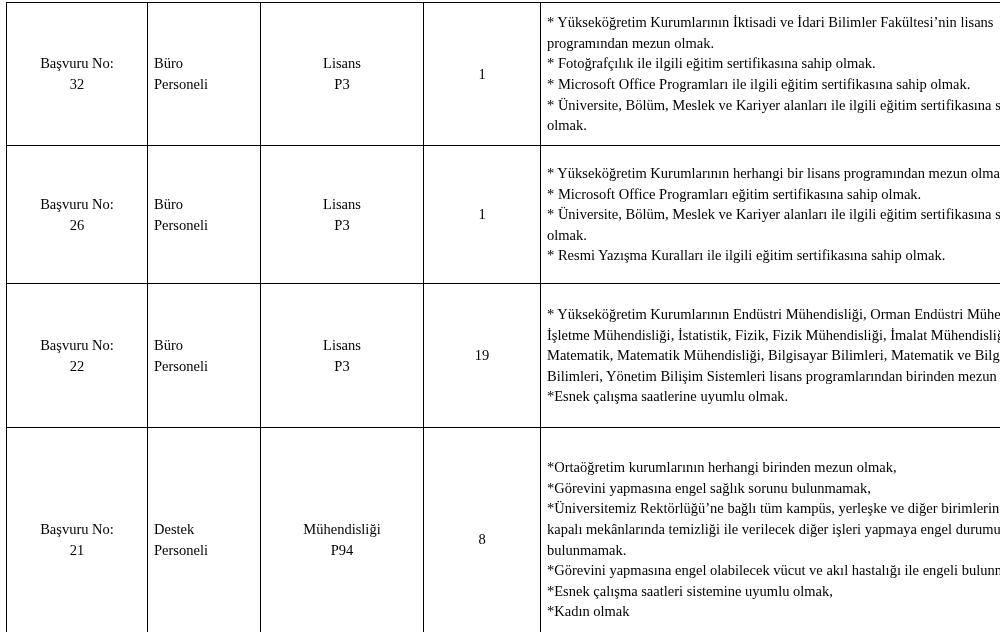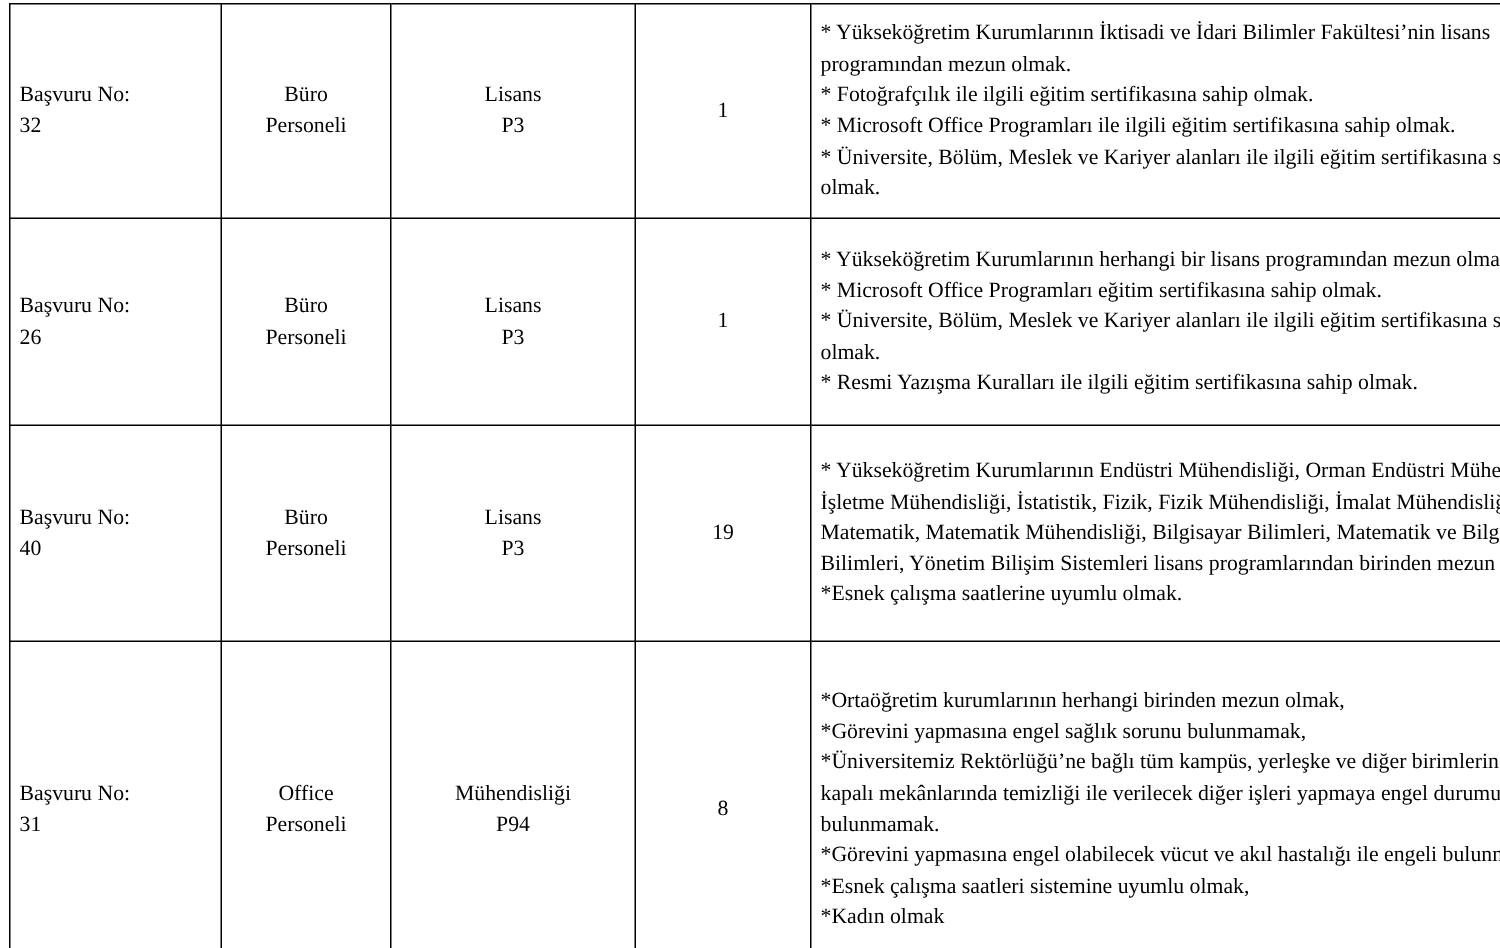--- a/index.html
+++ b/index.html
@@ -27,22 +27,22 @@
     margin-left: 6px;
     margin-top: 2px;
   }
   table.req-table td {
     border: 1px solid #000000;
     vertical-align: middle;
     padding: 4px 6px;
     font-size: 14.5px;
     line-height: 1.42;
   }
-  td.col-no     { width: 128px; }
-  td.col-title  { width: 100px; text-align: center; }
+  td.col-no     { width: 128px; text-align: center; }
+  td.col-title  { width: 100px; text-align: left; }
   td.col-edu    { width: 150px; text-align: center; }
   td.col-count  { width: 104px; text-align: center; }
   td.col-req    { width: 505px; text-align: left; vertical-align: top; padding: 6px 8px 6px 9px; }
   .cell-line { display: block; white-space: nowrap; }
   .req-line { display: block; }
   .req-line.wrap { white-space: normal; }
   .r1 td { height: 134px; }
   .r2 td { height: 129px; }
   .r3 td { height: 135px; }
   .r4 td { height: 215px; }
@@ -95,44 +95,44 @@
           <span class="req-line wrap">* Yükseköğretim Kurumlarının herhangi bir lisans programından mezun olmak.</span>
           <span class="req-line wrap">* Microsoft Office Programları eğitim sertifikasına sahip olmak.</span>
           <span class="req-line wrap">* Üniversite, Bölüm, Meslek ve Kariyer alanları ile ilgili eğitim sertifikasına sahip olmak.</span>
           <span class="req-line wrap">* Resmi Yazışma Kuralları ile ilgili eğitim sertifikasına sahip olmak.</span>
         </td>
       </tr>
 
       <tr class="r3">
         <td class="col-no">
           <span class="cell-line">Başvuru No:</span>
-          <span class="cell-line">40</span>
+          <span class="cell-line">22</span>
         </td>
         <td class="col-title">
           <span class="cell-line">Büro</span>
           <span class="cell-line">Personeli</span>
         </td>
         <td class="col-edu">
           <span class="cell-line">Lisans</span>
           <span class="cell-line">P3</span>
         </td>
         <td class="col-count">19</td>
         <td class="col-req">
           <span class="req-line wrap">* Yükseköğretim Kurumlarının Endüstri Mühendisliği, Orman Endüstri Mühendisliği, İşletme Mühendisliği, İstatistik, Fizik, Fizik Mühendisliği, İmalat Mühendisliği, Matematik, Matematik Mühendisliği, Bilgisayar Bilimleri, Matematik ve Bilgisayar Bilimleri, Yönetim Bilişim Sistemleri lisans programlarından birinden mezun olmak,</span>
           <span class="req-line wrap">*Esnek çalışma saatlerine uyumlu olmak.</span>
         </td>
       </tr>
 
       <tr class="r4">
         <td class="col-no">
           <span class="cell-line">Başvuru No:</span>
-          <span class="cell-line">31</span>
+          <span class="cell-line">21</span>
         </td>
         <td class="col-title">
-          <span class="cell-line">Office</span>
+          <span class="cell-line">Destek</span>
           <span class="cell-line">Personeli</span>
         </td>
         <td class="col-edu">
           <span class="cell-line">Mühendisliği</span>
           <span class="cell-line">P94</span>
         </td>
         <td class="col-count">8</td>
         <td class="col-req">
           <span class="req-line wrap">*Ortaöğretim kurumlarının herhangi birinden mezun olmak,</span>
           <span class="req-line wrap">*Görevini yapmasına engel sağlık sorunu bulunmamak,</span>

